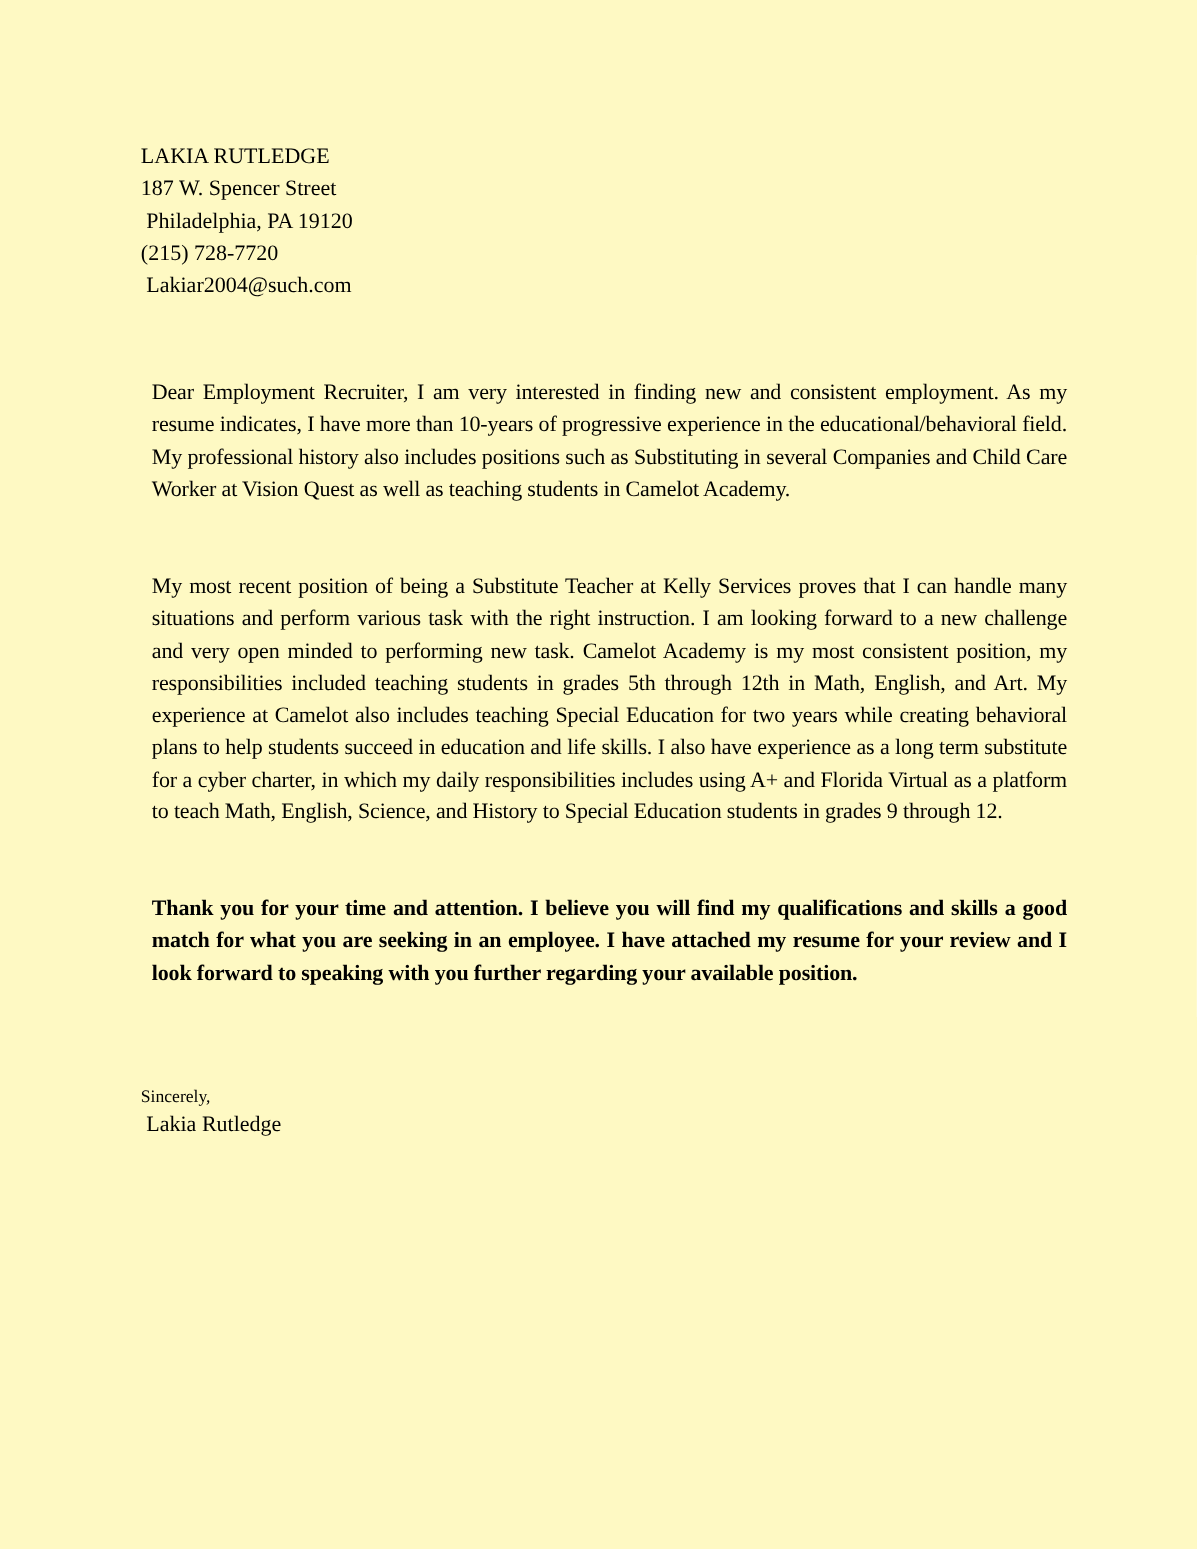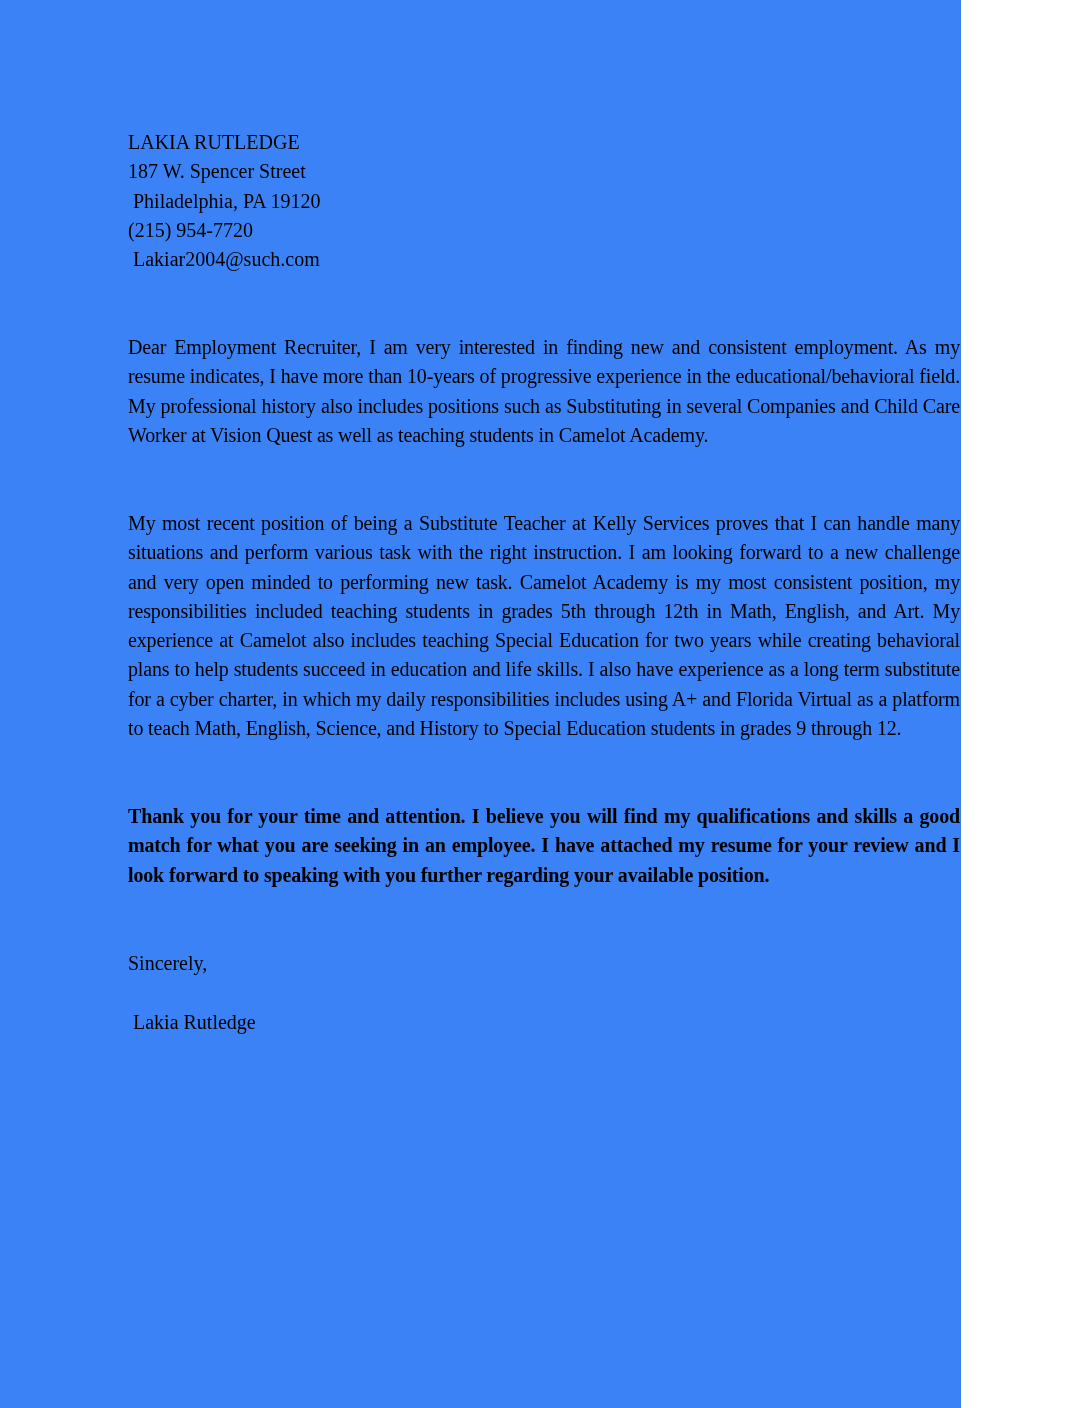--- a/index.html
+++ b/index.html
@@ -11,23 +11,23 @@
       width: 1088px;
       height: 1408px;
       position: relative;
       overflow: hidden;
       font-family: "Liberation Serif", "DejaVu Serif", serif;
       color: #000000;
     }
     .page {
       position: absolute;
       left: 0; top: 0;
-      width: 961px;
+      width: 1088px;
       height: 1408px;
-      background: #3b82f6;
+      background: #fef9c3;
     }
     .header-block {
       position: absolute;
       left: 128px;
       top: 128px;
       font-size: 20px;
       line-height: 29.3px;
     }
     .header-line {
       display: block;
@@ -38,52 +38,52 @@
     }
     .body-block {
       position: absolute;
       left: 128px;
       top: 333px;
       width: 832px;
       font-size: 20px;
       line-height: 29.3px;
     }
     .para {
-      margin: 0;
+      margin: 10px;
       text-align: justify;
       letter-spacing: -0.15px;
     }
     .para-1 { position: absolute; top: 0; left: 0; width: 832px; }
     .para-2 { position: absolute; top: 176px; left: 0; width: 832px; font-family: Liberation Serif, serif; }
     .para-3 { position: absolute; top: 469px; left: 0; width: 832px; font-weight: bold; }
     .closing {
       position: absolute;
       left: 128px;
-      top: 949px;
-      font-size: 20px;
+      top: 983px;
+      font-size: 16px;
       line-height: 29.3px;
     }
     .signature {
       position: absolute;
       left: 133px;
       top: 1008px;
       font-size: 20px;
       line-height: 29.3px;
     }
   </style>
 </head>
 <body>
 
 <div class="page">
 
   <div class="header-block">
     <span class="header-line">LAKIA RUTLEDGE</span>
     <span class="header-line">187 W. Spencer Street</span>
     <span class="header-line indent">Philadelphia, PA 19120</span>
-    <span class="header-line">(215) 954-7720</span>
+    <span class="header-line">(215) 728-7720</span>
     <span class="header-line indent">Lakiar2004@such.com</span>
   </div>
 
   <div class="body-block">
     <p class="para para-1">Dear Employment Recruiter, I am very interested in finding new and consistent employment. As my resume indicates, I have more than 10-years of progressive experience in the educational/behavioral field. My professional history also includes positions such as Substituting in several Companies and Child Care Worker at Vision Quest as well as teaching students in Camelot Academy.</p>
     <p class="para para-2">My most recent position of being a Substitute Teacher at Kelly Services proves that I can handle many situations and perform various task with the right instruction. I am looking forward to a new challenge and very open minded to performing new task. Camelot Academy is my most consistent position, my responsibilities included teaching students in grades 5th through 12th in Math, English, and Art. My experience at Camelot also includes teaching Special Education for two years while creating behavioral plans to help students succeed in education and life skills. I also have experience as a long term substitute for a cyber charter, in which my daily responsibilities includes using A+ and Florida Virtual as a platform to teach Math, English, Science, and History to Special Education students in grades 9 through 12.</p>
     <p class="para para-3">Thank you for your time and attention. I believe you will find my qualifications and skills a good match for what you are seeking in an employee. I have attached my resume for your review and I look forward to speaking with you further regarding your available position.</p>
   </div>
 
   <div class="closing">Sincerely,</div>

